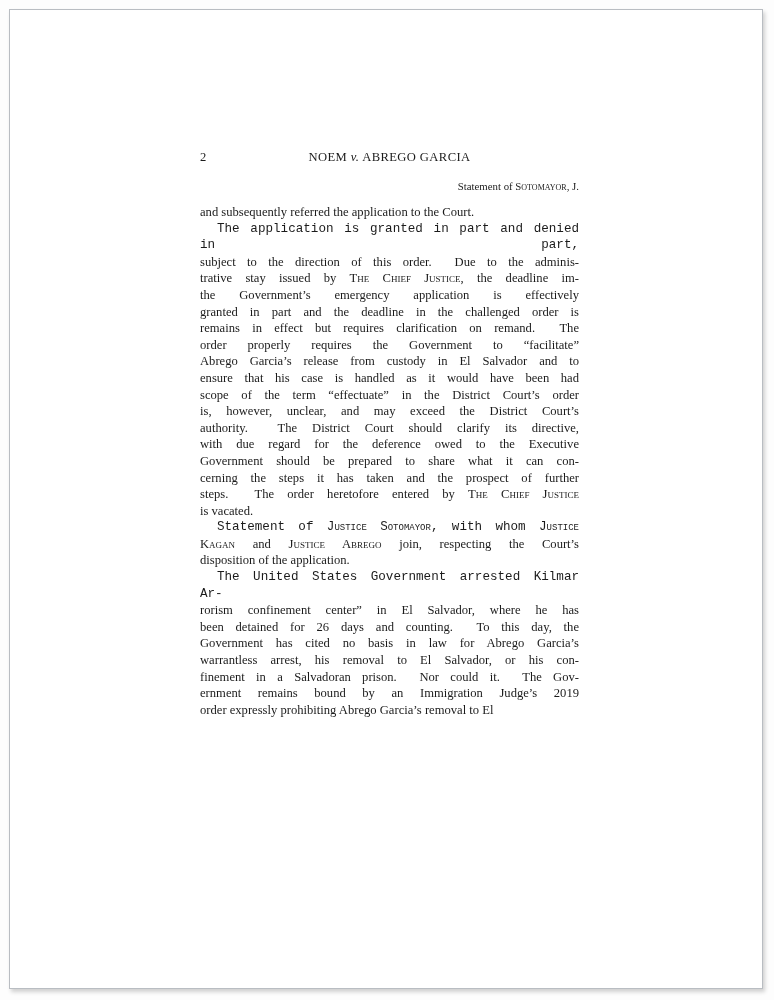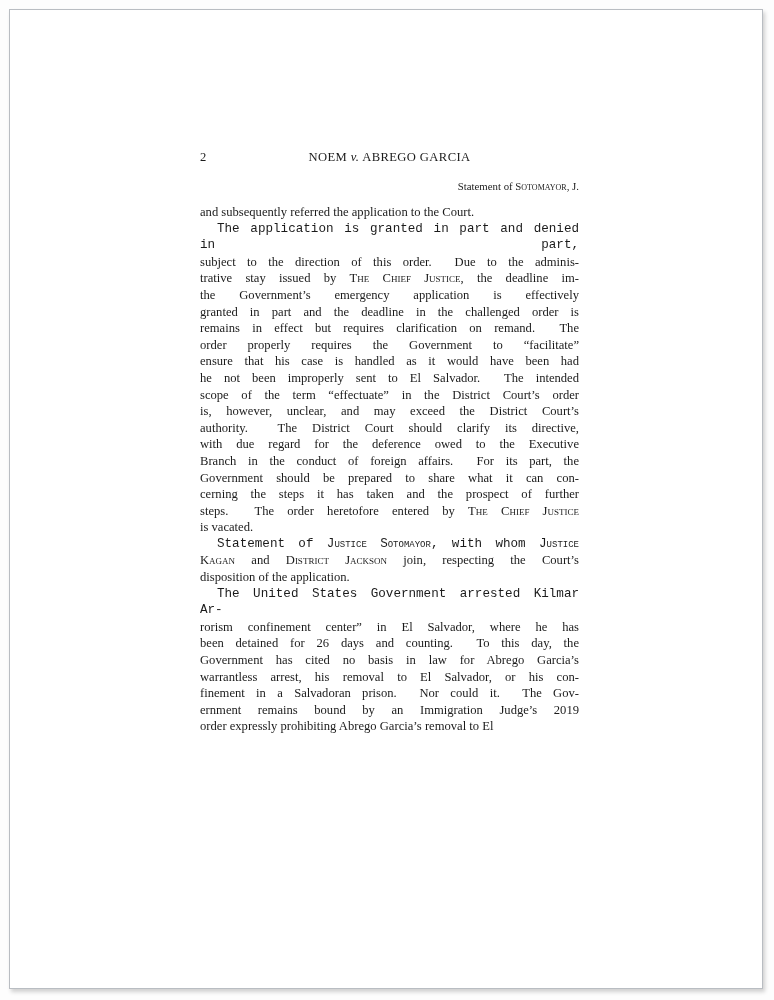--- a/index.html
+++ b/index.html
@@ -79,35 +79,34 @@
           <div class="line last">and subsequently referred the application to the Court.</div>
         </div>
         <div class="para">
           <div class="line indent">The application is granted in part and denied in part,</div>
           <div class="line">subject to the direction of this order.  Due to the adminis-</div>
           <div class="line">trative stay issued by <span class="sc">The Chief Justice</span>, the deadline im-</div>
           <div class="line">the Government’s emergency application is effectively</div>
           <div class="line">granted in part and the deadline in the challenged order is</div>
           <div class="line">remains in effect but requires clarification on remand.  The</div>
           <div class="line">order properly requires the Government to “facilitate”</div>
+          <div class="line">Abrego Garcia’s release from custody in El Salvador and to</div>
           <div class="line">ensure that his case is handled as it would have been had</div>
-          <div class="line">he not been improperly sent to El Salvador.  The intended</div>
           <div class="line">scope of the term “effectuate” in the District Court’s order</div>
           <div class="line">is, however, unclear, and may exceed the District Court’s</div>
           <div class="line">authority.  The District Court should clarify its directive,</div>
           <div class="line">with due regard for the deference owed to the Executive</div>
-          <div class="line">Branch in the conduct of foreign affairs.  For its part, the</div>
           <div class="line">Government should be prepared to share what it can con-</div>
           <div class="line">cerning the steps it has taken and the prospect of further</div>
           <div class="line">steps.  The order heretofore entered by <span class="sc">The Chief Justice</span></div>
           <div class="line last">is vacated.</div>
         </div>
         <div class="para">
           <div class="line indent">Statement of <span class="sc">Justice Sotomayor</span>, with whom <span class="sc">Justice</span></div>
-          <div class="line"><span class="sc">Kagan</span> and <span class="sc">District Jackson</span> join, respecting the Court’s</div>
+          <div class="line"><span class="sc">Kagan</span> and <span class="sc">Justice Abrego</span> join, respecting the Court’s</div>
           <div class="line last">disposition of the application.</div>
         </div>
         <div class="para">
           <div class="line indent">The United States Government arrested Kilmar Ar-</div>
           <div class="line">rorism confinement center” in El Salvador, where he has</div>
           <div class="line">been detained for 26 days and counting.  To this day, the</div>
           <div class="line">Government has cited no basis in law for Abrego Garcia’s</div>
           <div class="line">warrantless arrest, his removal to El Salvador, or his con-</div>
           <div class="line">finement in a Salvadoran prison.  Nor could it.  The Gov-</div>
           <div class="line">ernment remains bound by an Immigration Judge’s 2019</div>

